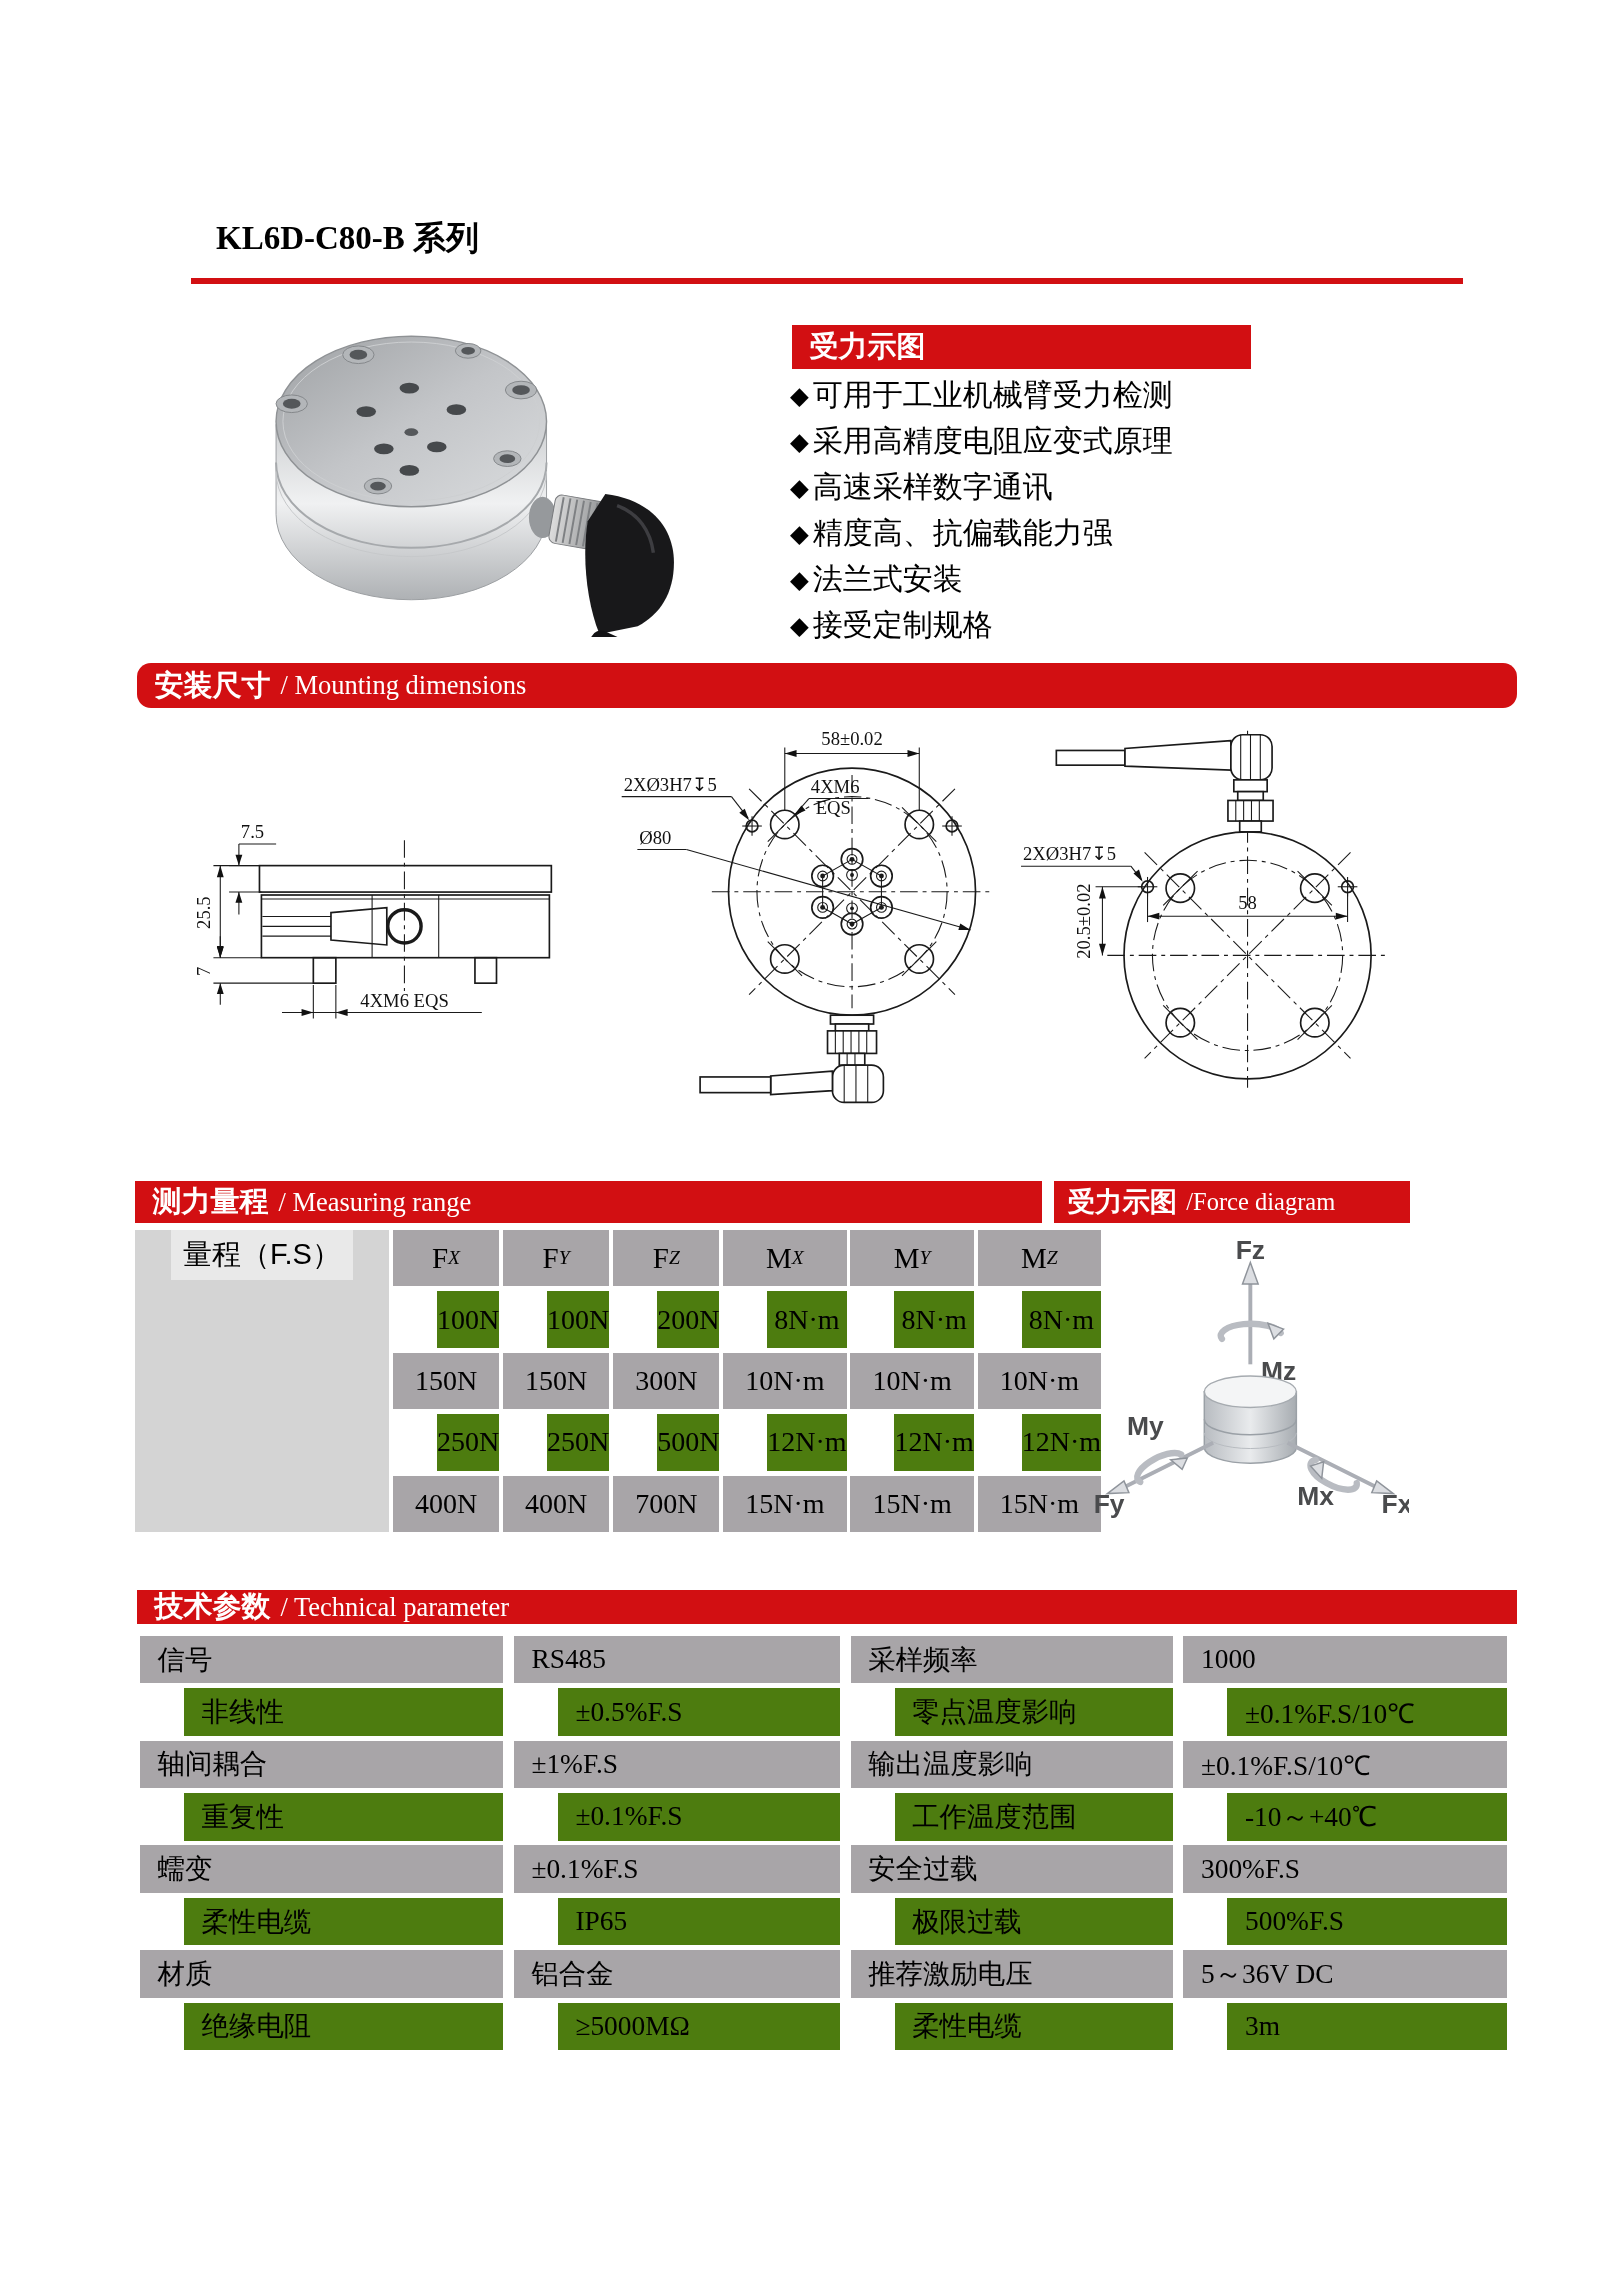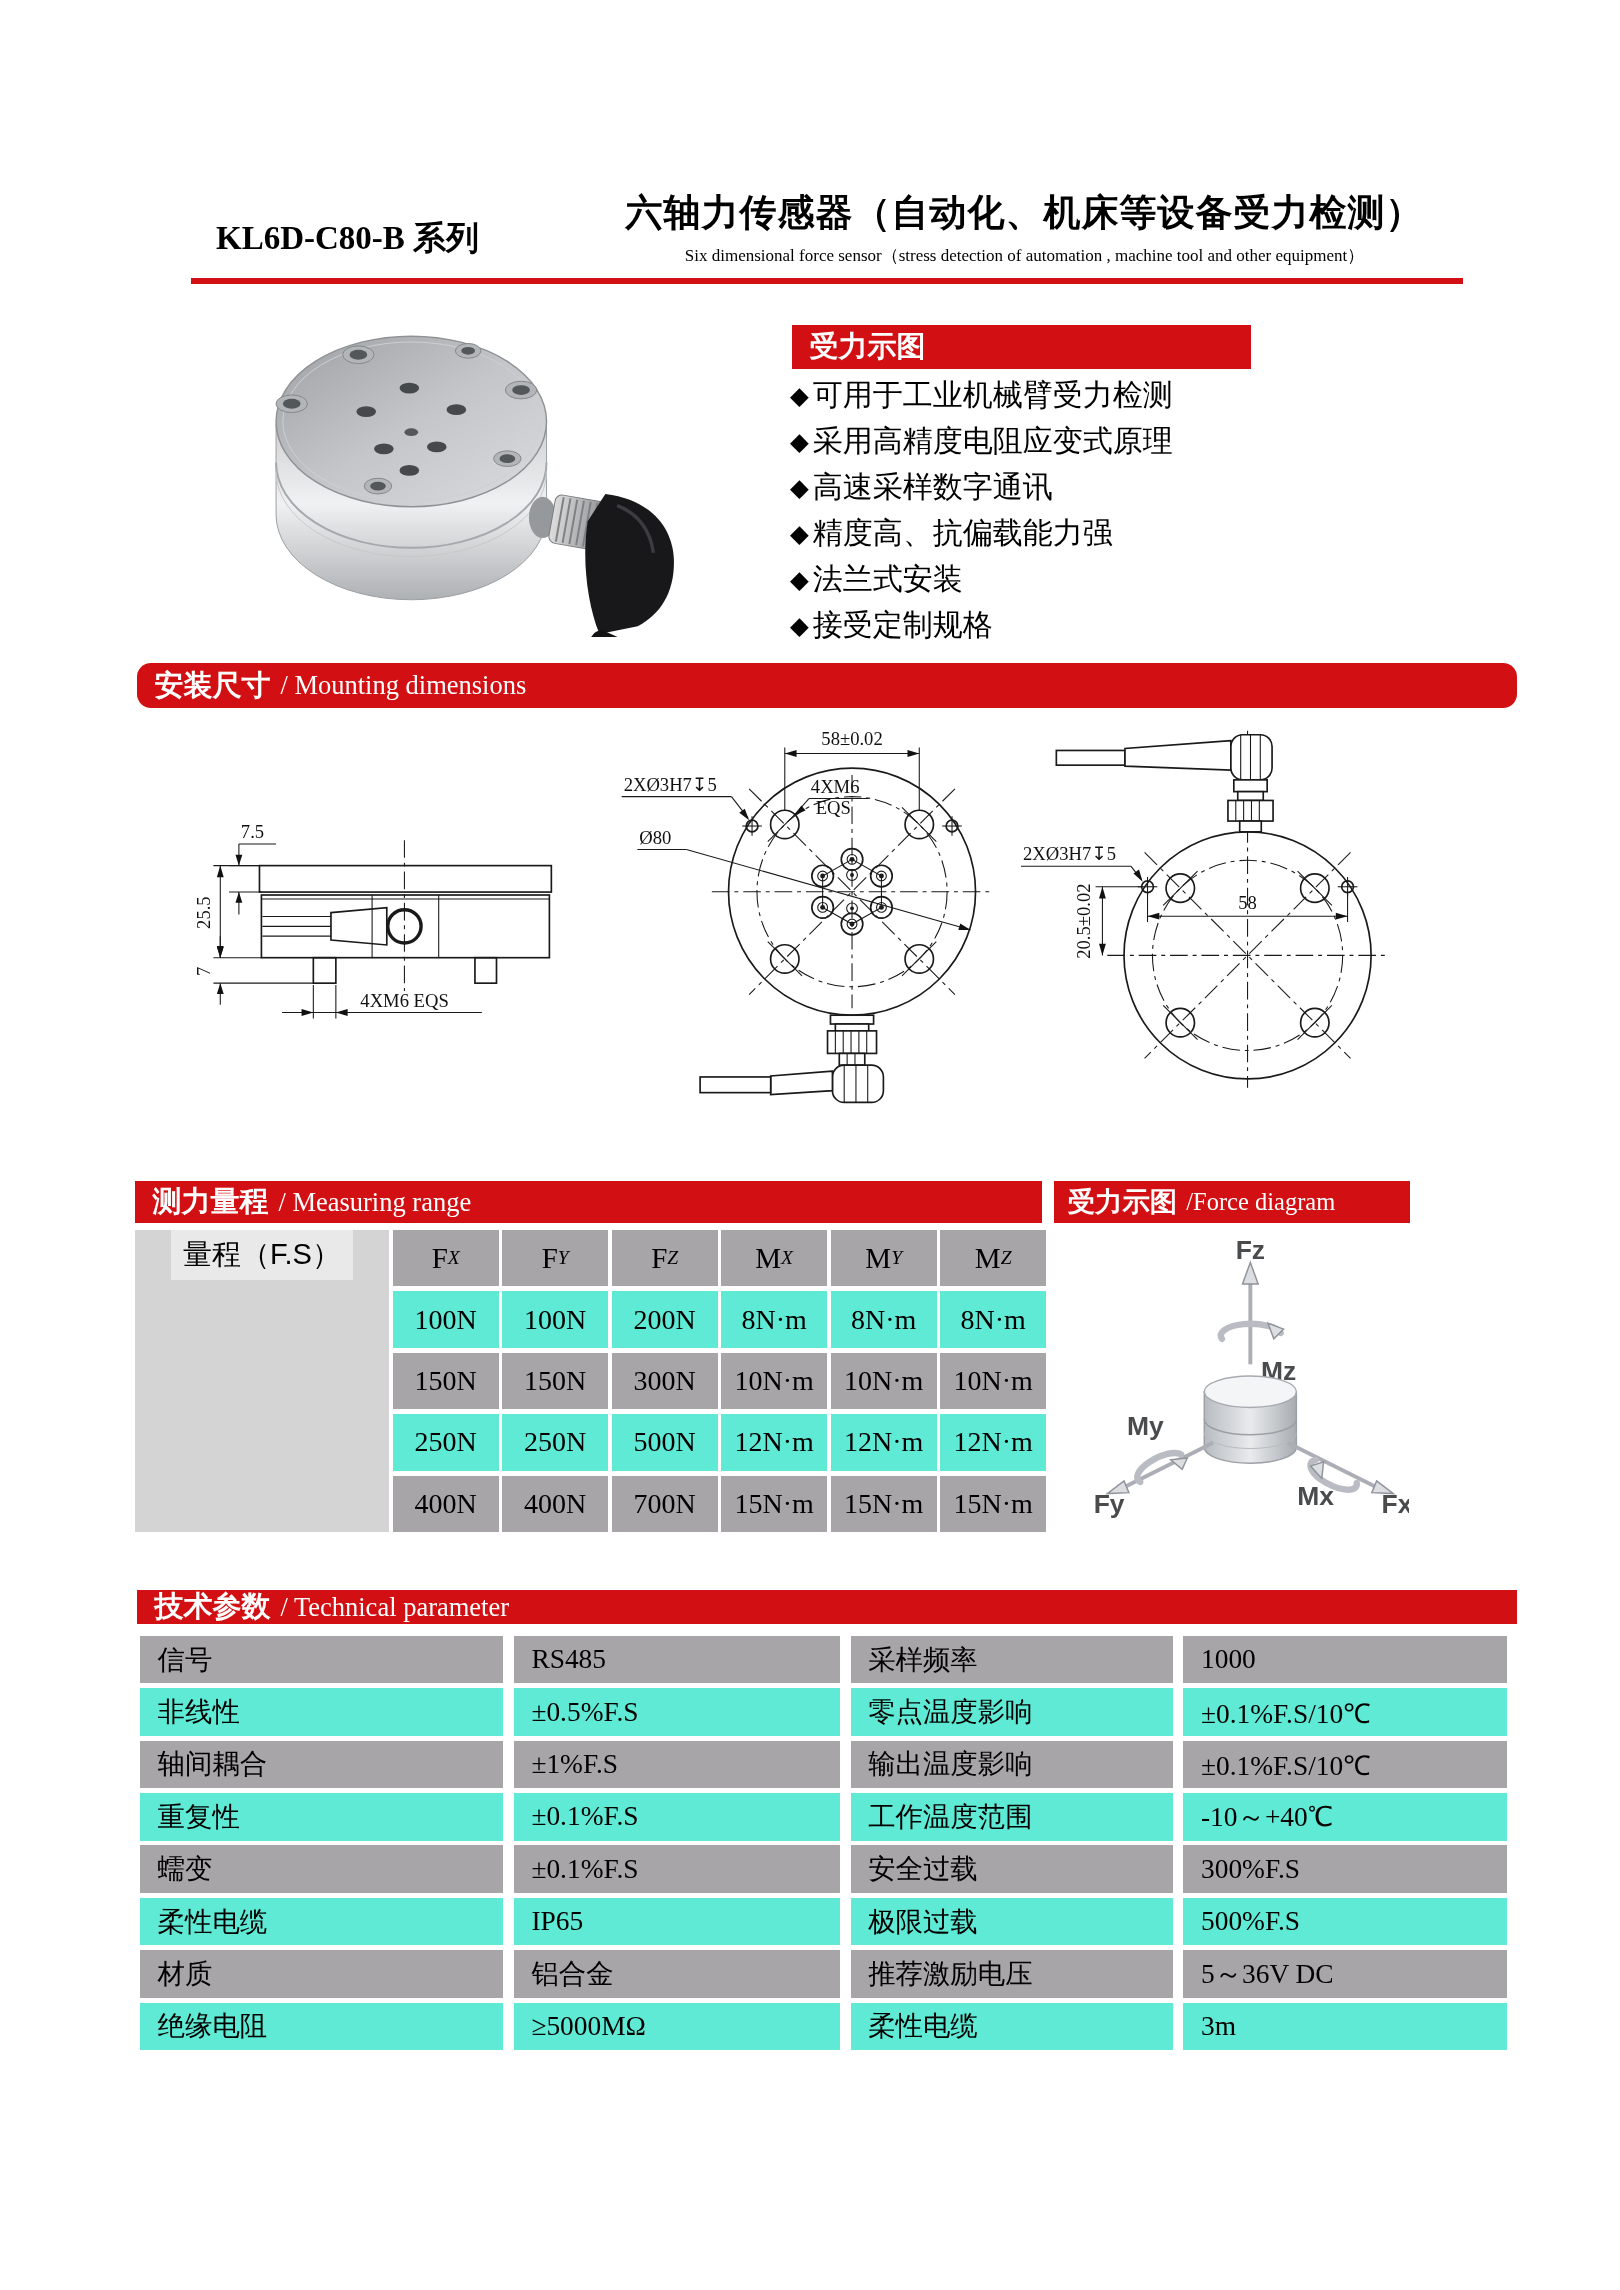--- a/index.html
+++ b/index.html
@@ -27,21 +27,21 @@
   .bullet{display:flex;align-items:center;height:46px;font-size:30px;white-space:nowrap;}
   .bullet .di{font-size:24.5px;margin-right:3.9px;font-family:"DejaVu Sans",sans-serif;}
 
   
   .m-table{display:grid;grid-template-columns:254px repeat(6,1fr);
            grid-template-rows:repeat(5,1fr);gap:4.9px 3.9px;}
   .m-cell{display:flex;align-items:center;justify-content:center;font-size:28px;}
   .m-head{font-size:29px;}
   .m-head sub{font-style:italic;font-size:19.6px;}
   .bg-g{background:#a8a5a8;}
-  .bg-l{background:#5eead4;}
+  .bg-l{background:#4d7c0f;margin-left:44px;}
   .m-label{grid-row:1/6;grid-column:1;background:#d4d4d4;display:flex;align-items:flex-start;justify-content:center;}
   .m-label span{background:#e9e9e9;padding:4.9px 11.8px;font-size:29px;font-family:"Liberation Sans",sans-serif;}
 
   
   .t-table{display:grid;grid-template-columns:363px 326px 322px 1fr;
            grid-template-rows:repeat(8,1fr);column-gap:10.8px;row-gap:4.9px;}
   .t-cell{display:flex;align-items:center;padding-left:17.6px;box-sizing:border-box;font-size:27.4px;white-space:nowrap;}
   .t-key{font-family:"Liberation Sans",sans-serif;}
   .t-val{font-family:"Liberation Serif",serif;}
 
@@ -59,24 +59,20 @@
   .fda{stroke:#abaeb5;stroke-width:4;fill:none;}
   .fdr{stroke:#b9bcc2;stroke-width:6.5;fill:none;stroke-linecap:round;}
   .fdh{fill:#dcdee2;stroke:#8f949b;stroke-width:1.5;}
 </style>
 </head>
 <body>
 
 <div class="page">
 
   <div class="abs model" style="left:216px;top:216px;">KL6D-C80-B 系列</div>
-  <div class="abs titleWrap" style="left:559px;top:188px;width:931px;">
-    <div class="title">六轴力传感器（自动化、机床等设备受力检测）</div>
-    <div class="subtitle">Six dimensional force sensor（stress detection of automation , machine tool and other equipment）</div>
-  </div>
   <div class="abs redline" style="left:191px;top:278px;width:1272px;"></div>
 
   <svg class="abs" style="left:176px;top:294px;" width="598" height="343" viewBox="0 0 610 350">
     <defs>
       <linearGradient id="gTop" x1="0" y1="0" x2="1" y2="1">
         <stop offset="0" stop-color="#9ea1a4"></stop>
           <stop offset="0.5" stop-color="#c3c5c8"></stop>
           <stop offset="1" stop-color="#dadcde"></stop>
       </linearGradient>
       <linearGradient id="gSide" x1="0" y1="0" x2="0" y2="1">

